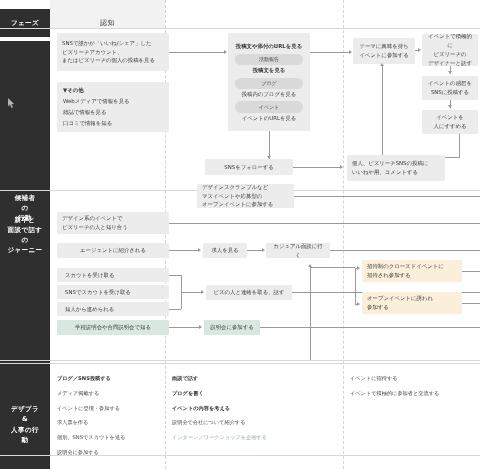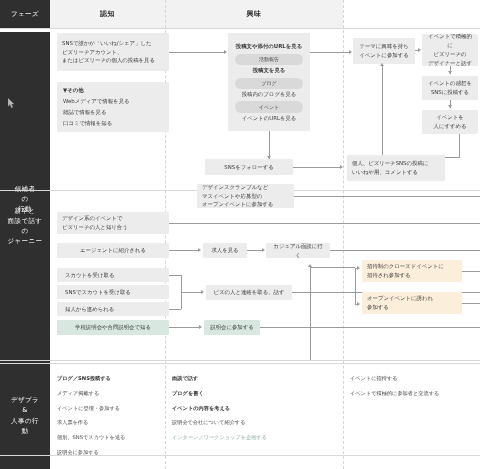--- a/index.html
+++ b/index.html
@@ -22,33 +22,34 @@
     left: 0;
     width: 50px;
     background: #2f2f2f;
     color: #ffffff;
     display: flex;
     align-items: center;
     justify-content: center;
     text-align: center;
     font-size: 6.5px;
     line-height: 1.55;
-    font-weight: 400;
+    font-weight: 700;
     letter-spacing: .4px;
+    margin-top: 9px;
   }
   .rail.header { top: 0; height: 28px; font-size: 6.5px; }
 
   
   .colhead {
     position: absolute;
     top: 0; height: 28px;
     background: #f2f2f2;
     color: #333;
-    display: flex; align-items: center; justify-content: center;
-    font-size: 7px; font-weight: 700; letter-spacing: .6px;
+    display: flex; align-items: flex-end; justify-content: center;
+    font-size: 7px; font-weight: 400; letter-spacing: .6px;
   }
 
   
   .hsep { position: absolute; left: 0; width: 480px; height: 1px; background: #d8d8d8; }
   .vsep { position: absolute; width: 1px; background: #dcdcdc; }
   .vsep.dash {
     background: none;
     border-left: 1px dashed #d5d5d5;
   }
 
@@ -116,23 +117,20 @@
 
 <div id="canvas">
 
   <div class="rail header">
     <span>フェーズ</span>
   </div>
 
   <div class="colhead" style="left:50px; width:115px;">
     <span>認知</span>
   </div>
-  <div class="colhead" style="left:165px; width:178px;">
-    <span>興味</span>
-  </div>
 
   <div class="hsep" style="top:28px;"></div>
 
   <div class="vsep dash" style="left:165px; top:0px; height:469px;"></div>
   <div class="vsep dash" style="left:343px; top:0px; height:469px;"></div>
 
   <div class="rail" style="top:32px; height:334px;">
     <span style="white-space:pre-line">候補者
 の
 行動</span>

